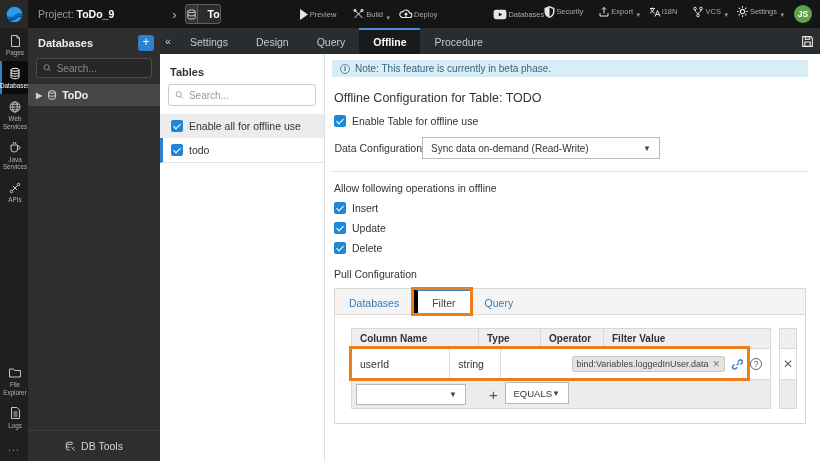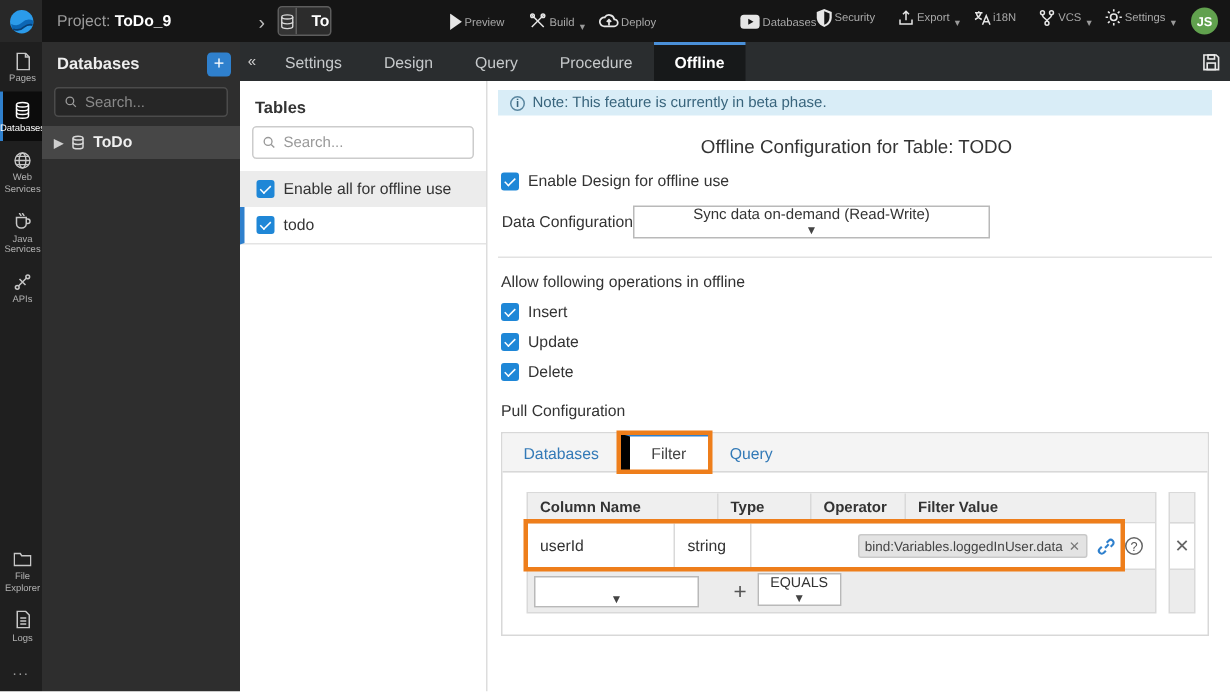--- a/index.html
+++ b/index.html
@@ -75,37 +75,37 @@
   .tbl-row.selected { border-left:3px solid #2f80cd; border-bottom:1px solid #e4e4e4; }
 
   
   .cb { width:12px; height:12px; background:#1f87d7; border-radius:2px; position:relative; flex:0 0 12px; display:inline-block; }
   .cb::after { content:""; position:absolute; left:4px; top:1.5px; width:3px; height:6px; border:solid #fff; border-width:0 1.8px 1.8px 0; transform:rotate(45deg); }
 
   
   .main { flex:1; min-width:0; padding:6px 12px 0 7px; font-size:11px; color:#333; overflow:hidden; }
   .note-bar { background:#d9edf7; color:#38647c; font-size:10px; padding:3px 8px; display:flex; align-items:center; gap:5px; }
   .circ { width:10px; height:10px; border:1px solid #5b87a0; border-radius:50%; font-size:7.5px; display:inline-flex; align-items:center; justify-content:center; font-weight:700; flex:0 0 10px; }
-  .h-title { font-size:12.5px; color:#333; margin:14px 0 0 2px;text-align:center; }
+  .h-title { font-size:12.5px; color:#333; margin:14px 0 0 2px; }
   .cb-line { display:flex; align-items:center; gap:6px; margin:10px 0 0 2px; font-size:10.5px; }
   .dc-row { display:flex; align-items:center; margin:10px 0 0 2px; }
   .dc-row .lbl { width:88px; font-size:10.5px; color:#333;text-align:right; }
-  .select { display:flex; align-items:center; justify-content:space-between; border:1px solid #b9b9b9; border-radius:0; background:#fff; height:22px; padding:0 8px; font-size:10px; color:#333; cursor:pointer;flex-direction:column; }
+  .select { display:flex; align-items:center; justify-content:space-between; border:1px solid #b9b9b9; border-radius:0; background:#fff; height:22px; padding:0 8px; font-size:10px; color:#333; cursor:pointer; }
   .dc-select { width:238px; }
   .select .car { font-size:8px; color:#444; }
   .divider { border-bottom:1px solid #e2e2e2; margin:12px 0 0; }
   .sec-lbl { margin:10px 0 0 2px; font-size:10.5px; color:#333; }
   .ops .cb-line { margin-top:8px; }
   .pull-lbl { margin:14px 0 0 2px; font-size:10.5px; color:#333; }
 
   
   .pull-panel { border:1px solid #d8d8d8; margin:8px 2px 0 2px; background:#fff; }
   .pull-tabs { background:#f4f4f4; border-bottom:1px solid #d8d8d8; display:flex; align-items:stretch; height:26px; }
   .pull-tab { display:flex; align-items:center; padding:0 14px; font-size:10.5px; color:#337ab7; cursor:pointer; border-top:2px solid transparent; }
-  .pull-tab.active { background:#fff; color:#444; border-top:2px solid #2f80cd; border-left:7px solid #000000; border-right:1px solid #d8d8d8; outline:3px solid #ee7e1b; outline-offset:-1px; }
+  .pull-tab.active { background:#fff; color:#444; border-top:2px solid #2f80cd; border-left:5px solid #000000; border-right:1px solid #d8d8d8; outline:3px solid #ee7e1b; outline-offset:-1px; }
   .pull-body { padding:13px 8px 14px 16px; }
 
   .ftable-wrap { position:relative; display:flex; }
   .ftable { width:420px; border:1px solid #d9d9d9; }
   .frow { display:flex; }
   .fcell { border-right:1px solid #d9d9d9; padding:0 8px; display:flex; align-items:center; }
   .fcell:last-child { border-right:none; }
   .c1 { width:127px; } .c2 { width:62px; } .c3 { width:63px; } .c4 { flex:1; }
   .fhead { background:#efefef; height:20px; font-size:10px; font-weight:700; color:#333; border-bottom:1px solid #d9d9d9; }
   .fdata { height:31px; border-bottom:1px solid #d9d9d9; background:#fff; font-size:10.5px; }
@@ -349,30 +349,39 @@
     <div class="tree-item">
       <span class="tw">▶</span>
       <svg width="10" height="10" viewBox="0 0 24 24" fill="none" stroke="#d8d8d8" stroke-width="2.4">
           <ellipse cx="12" cy="5" rx="8" ry="3"></ellipse>
           <path d="M4 5v14c0 1.7 3.6 3 8 3s8-1.3 8-3V5"></path>
           <path d="M4 12c0 1.7 3.6 3 8 3s8-1.3 8-3"></path>
         </svg>
       <span>ToDo</span>
     </div>
     <div class="fill"></div>
+    <div class="db-tools">
+      <svg width="11" height="11" viewBox="0 0 24 24" fill="none" stroke="#d6d6d6" stroke-width="2">
+          <ellipse cx="10" cy="5" rx="7" ry="2.6"></ellipse>
+          <path d="M3 5v12c0 1.5 3.1 2.6 7 2.6"></path>
+          <path d="M3 11c0 1.5 3.1 2.6 7 2.6"></path>
+          <path d="M14 14 l7 7 M18 13 l3 3"></path>
+        </svg>
+      <span>DB Tools</span>
+    </div>
   </div>
 
   <div class="workarea">
     <div class="tabbar">
       <span class="collapse-btn">«</span>
       <div class="tb-tab">Settings</div>
       <div class="tb-tab">Design</div>
       <div class="tb-tab">Query</div>
+      <div class="tb-tab active">Offline</div>
       <div class="tb-tab">Procedure</div>
-      <div class="tb-tab active">Offline</div>
       <div class="tb-fill"></div>
       <div class="save-btn">
         <svg width="13" height="13" viewBox="0 0 24 24" fill="none" stroke="#e8e8e8" stroke-width="2">
             <path d="M3 3 h15 l3 3 v15 h-18 z"></path>
             <rect x="7" y="13" width="10" height="8"></rect>
             <rect x="8" y="3" width="8" height="5"></rect>
           </svg>
       </div>
     </div>
 
@@ -402,21 +411,21 @@
       <div class="main">
         <div class="note-bar">
           <span class="circ">i</span>
           <span>Note: This feature is currently in beta phase.</span>
         </div>
 
         <div class="h-title">Offline Configuration for Table: TODO</div>
 
         <div class="cb-line">
           <span class="cb"></span>
-          <span>Enable Design for offline use</span>
+          <span>Enable Table for offline use</span>
         </div>
 
         <div class="dc-row">
           <span class="lbl">Data Configuration</span>
           <div class="select dc-select">
             <span>Sync data on-demand (Read-Write)</span>
             <span class="car">▼</span>
           </div>
         </div>
 

